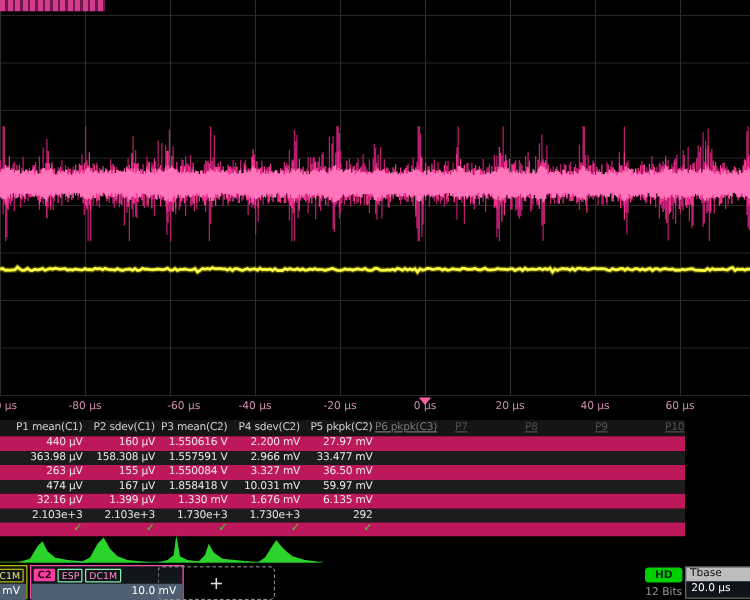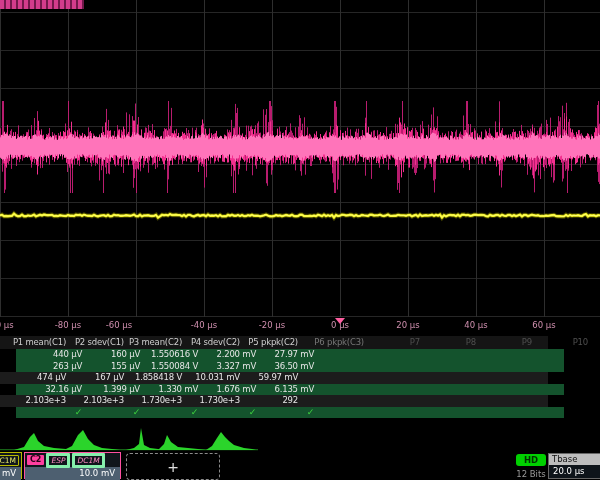--- a/index.html
+++ b/index.html
@@ -21,35 +21,35 @@
   #trigger-marker{position:absolute;left:335px;top:318px;width:0;height:0;
     border-left:5px solid transparent;border-right:5px solid transparent;border-top:6px solid #ff5fa2;}
   
   #measure-table{position:absolute;left:0;top:336px;width:600px;font-size:8.5px;letter-spacing:-0.2px;}
   .m-row{display:flex;height:11.5px;line-height:11.5px;width:548px;}
   .m-row.hdr{height:13px;line-height:13px;}
   .m-pad{width:10px;flex:none;}
   .m-cell{width:58px;flex:none;text-align:right;padding-right:2px;box-sizing:border-box;
           color:#e6e6e6;white-space:nowrap;overflow:hidden;}
   .m-head{color:#cfcfcf;}
-  .m-dim{flex:none;text-align:right;white-space:nowrap;overflow:hidden;}
+  .m-dim{flex:none;text-align:left;white-space:nowrap;overflow:hidden;text-decoration:underline;}
   .m-check{color:#3ed43e;font-weight:bold;font-size:9px;}
-  .bg-a{background:#14532d;margin-left:16px;} .bg-b{background:#1c1c1c;} .bg-h{background:#151515;}
+  .bg-a{background:#be185d;} .bg-b{background:#1c1c1c;} .bg-h{background:#151515;}
   
   #histicon-svg{position:absolute;left:0;top:425px;}
   
   #bottom-strip{position:absolute;left:0;top:452px;width:600px;height:28px;}
   .desc-box{position:absolute;top:0;height:27px;box-sizing:border-box;background:#10161c;}
   #c1-box{left:-70px;width:92px;border:1px solid #b7ba00;}
-  #c2-box{left:24px;width:97px;border:1px solid #ff4fa0;}
+  #c2-box{left:24px;width:123px;border:1px solid #ff4fa0;}
   .desc-head{display:flex;align-items:center;height:12px;gap:2px;padding:1px 2px;}
   .chan-badge{font-size:8px;font-weight:bold;padding:0 3px;height:10px;line-height:10px;border-radius:1px;}
   .c2-chan{background:#ff3f9f;color:#2a0017;}
   .pill{font-size:7.5px;height:9px;line-height:9px;padding:0 2px;border-radius:1px;}
-  .pill-pink{border:3px solid #86efac;color:#ff8ec4;font-style:italic;}
+  .pill-pink{border:1px solid #86efac;color:#ff8ec4;}
   .pill-yellow{border:1px solid #b7ba00;color:#e6e96a;}
   .desc-val{height:13px;line-height:13px;background:#4d5f70;color:#fff;font-size:8.5px;
             text-align:right;padding-right:5px;}
   #add-box{position:absolute;left:126px;top:1px;width:92px;height:25px;border:1px dashed #8a8a8a;
            border-radius:4px;color:#e0e0e0;font-size:14px;display:flex;align-items:center;justify-content:center;}
   #hd-button{position:absolute;left:516px;top:2px;width:30px;height:12px;background:#00d000;
              border-radius:3px;color:#003300;font-size:8.5px;font-weight:bold;text-align:center;line-height:12px;}
   #hd-sub{position:absolute;left:510px;top:17px;width:42px;text-align:center;color:#9a9a9a;font-size:8.5px;}
   #tbase-box{position:absolute;left:548px;top:1px;width:60px;height:26px;background:#0e141a;border:1px solid #666;box-sizing:border-box;}
   #tbase-head{height:11px;line-height:11px;background:#bdbdbd;color:#111;font-size:8.5px;padding-left:3px;}
@@ -68,21 +68,21 @@
         <path d="M0 215.5L0 215.4L2 214.8L4 216.2L6 216.0L8 216.2L10 216.0L12 215.9L14 213.7L16 215.4L18 216.3L20 216.0L22 214.7L24 216.2L26 216.3L28 215.4L30 215.9L32 215.6L34 214.7L36 216.3L38 215.5L40 214.8L42 215.4L44 214.6L46 215.0L48 215.3L50 215.1L52 214.9L54 216.1L56 215.7L58 216.1L60 215.3L62 215.6L64 215.9L66 216.0L68 215.0L70 215.7L72 215.6L74 216.0L76 214.7L78 215.1L80 214.8L82 215.8L84 214.7L86 215.4L88 215.7L90 215.7L92 216.1L94 214.9L96 215.8L98 216.4L100 215.7L102 215.4L104 215.3L106 216.2L108 214.9L110 216.3L112 216.1L114 214.8L116 215.4L118 215.2L120 215.7L122 215.8L124 215.6L126 215.2L128 215.5L130 215.8L132 215.4L134 214.6L136 216.1L138 216.2L140 214.8L142 216.4L144 215.5L146 215.5L148 215.3L150 215.7L152 216.0L154 215.9L156 214.9L158 217.6L160 216.3L162 214.9L164 215.3L166 214.9L168 215.4L170 214.1L172 215.0L174 215.0L176 214.8L178 215.1L180 215.1L182 216.1L184 214.9L186 216.4L188 214.9L190 214.9L192 215.8L194 216.4L196 215.5L198 214.9L200 215.9L202 215.3L204 215.1L206 216.2L208 214.6L210 215.8L212 215.5L214 215.7L216 215.2L218 216.4L220 215.0L222 216.4L224 216.3L226 216.3L228 214.9L230 215.7L232 214.9L234 215.7L236 215.8L238 215.0L240 216.0L242 215.1L244 216.1L246 216.0L248 215.2L250 215.7L252 214.9L254 215.8L256 215.6L258 215.7L260 216.3L262 215.8L264 215.3L266 214.7L268 215.6L270 216.3L272 216.4L274 216.0L276 215.1L278 215.7L280 215.4L282 216.2L284 215.6L286 215.0L288 215.5L290 215.7L292 214.8L294 216.0L296 216.3L298 216.0L300 214.7L302 214.8L304 216.0L306 216.1L308 216.1L310 215.8L312 216.1L314 215.5L316 216.2L318 214.7L320 215.3L322 216.2L324 214.8L326 216.1L328 215.2L330 216.0L332 215.0L334 217.6L336 215.1L338 216.1L340 215.7L342 214.7L344 214.9L346 215.5L348 215.3L350 214.8L352 215.0L354 216.1L356 215.1L358 216.1L360 215.9L362 215.0L364 215.4L366 215.6L368 215.9L370 214.7L372 214.8L374 215.5L376 215.4L378 215.4L380 214.7L382 215.6L384 216.0L386 215.4L388 214.6L390 215.8L392 215.9L394 215.8L396 215.7L398 214.9L400 215.3L402 215.4L404 215.4L406 215.8L408 215.1L410 215.0L412 216.4L414 215.5L416 214.9L418 216.4L420 214.6L422 215.9L424 215.5L426 215.3L428 215.6L430 215.3L432 214.8L434 215.8L436 214.9L438 215.6L440 214.6L442 217.6L444 215.3L446 216.3L448 215.4L450 214.9L452 215.2L454 215.1L456 216.1L458 214.7L460 216.3L462 214.7L464 214.6L466 215.3L468 214.9L470 215.7L472 215.5L474 214.8L476 214.7L478 215.1L480 215.0L482 215.0L484 215.1L486 216.1L488 216.4L490 214.9L492 215.7L494 215.7L496 215.0L498 214.9L500 216.1L502 214.8L504 215.7L506 216.0L508 215.0L510 215.0L512 216.1L514 215.1L516 216.1L518 215.4L520 214.7L522 216.4L524 215.0L526 215.0L528 216.1L530 215.3L532 214.8L534 215.3L536 215.6L538 215.2L540 216.1L542 216.0L544 216.1L546 215.5L548 215.9L550 215.5L552 215.2L554 215.0L556 216.1L558 216.2L560 216.2L562 216.4L564 216.4L566 214.9L568 216.2L570 215.0L572 215.8L574 215.4L576 215.6L578 215.3L580 215.7L582 216.0L584 214.7L586 214.1L588 216.4L590 215.3L592 215.5L594 215.3L596 216.1L598 215.3L600 215.4" stroke="#8a8a00" stroke-width="4.5" opacity="0.45" fill="none"></path>
         <path d="M0 215.5L0 215.4L2 214.8L4 216.2L6 216.0L8 216.2L10 216.0L12 215.9L14 213.7L16 215.4L18 216.3L20 216.0L22 214.7L24 216.2L26 216.3L28 215.4L30 215.9L32 215.6L34 214.7L36 216.3L38 215.5L40 214.8L42 215.4L44 214.6L46 215.0L48 215.3L50 215.1L52 214.9L54 216.1L56 215.7L58 216.1L60 215.3L62 215.6L64 215.9L66 216.0L68 215.0L70 215.7L72 215.6L74 216.0L76 214.7L78 215.1L80 214.8L82 215.8L84 214.7L86 215.4L88 215.7L90 215.7L92 216.1L94 214.9L96 215.8L98 216.4L100 215.7L102 215.4L104 215.3L106 216.2L108 214.9L110 216.3L112 216.1L114 214.8L116 215.4L118 215.2L120 215.7L122 215.8L124 215.6L126 215.2L128 215.5L130 215.8L132 215.4L134 214.6L136 216.1L138 216.2L140 214.8L142 216.4L144 215.5L146 215.5L148 215.3L150 215.7L152 216.0L154 215.9L156 214.9L158 217.6L160 216.3L162 214.9L164 215.3L166 214.9L168 215.4L170 214.1L172 215.0L174 215.0L176 214.8L178 215.1L180 215.1L182 216.1L184 214.9L186 216.4L188 214.9L190 214.9L192 215.8L194 216.4L196 215.5L198 214.9L200 215.9L202 215.3L204 215.1L206 216.2L208 214.6L210 215.8L212 215.5L214 215.7L216 215.2L218 216.4L220 215.0L222 216.4L224 216.3L226 216.3L228 214.9L230 215.7L232 214.9L234 215.7L236 215.8L238 215.0L240 216.0L242 215.1L244 216.1L246 216.0L248 215.2L250 215.7L252 214.9L254 215.8L256 215.6L258 215.7L260 216.3L262 215.8L264 215.3L266 214.7L268 215.6L270 216.3L272 216.4L274 216.0L276 215.1L278 215.7L280 215.4L282 216.2L284 215.6L286 215.0L288 215.5L290 215.7L292 214.8L294 216.0L296 216.3L298 216.0L300 214.7L302 214.8L304 216.0L306 216.1L308 216.1L310 215.8L312 216.1L314 215.5L316 216.2L318 214.7L320 215.3L322 216.2L324 214.8L326 216.1L328 215.2L330 216.0L332 215.0L334 217.6L336 215.1L338 216.1L340 215.7L342 214.7L344 214.9L346 215.5L348 215.3L350 214.8L352 215.0L354 216.1L356 215.1L358 216.1L360 215.9L362 215.0L364 215.4L366 215.6L368 215.9L370 214.7L372 214.8L374 215.5L376 215.4L378 215.4L380 214.7L382 215.6L384 216.0L386 215.4L388 214.6L390 215.8L392 215.9L394 215.8L396 215.7L398 214.9L400 215.3L402 215.4L404 215.4L406 215.8L408 215.1L410 215.0L412 216.4L414 215.5L416 214.9L418 216.4L420 214.6L422 215.9L424 215.5L426 215.3L428 215.6L430 215.3L432 214.8L434 215.8L436 214.9L438 215.6L440 214.6L442 217.6L444 215.3L446 216.3L448 215.4L450 214.9L452 215.2L454 215.1L456 216.1L458 214.7L460 216.3L462 214.7L464 214.6L466 215.3L468 214.9L470 215.7L472 215.5L474 214.8L476 214.7L478 215.1L480 215.0L482 215.0L484 215.1L486 216.1L488 216.4L490 214.9L492 215.7L494 215.7L496 215.0L498 214.9L500 216.1L502 214.8L504 215.7L506 216.0L508 215.0L510 215.0L512 216.1L514 215.1L516 216.1L518 215.4L520 214.7L522 216.4L524 215.0L526 215.0L528 216.1L530 215.3L532 214.8L534 215.3L536 215.6L538 215.2L540 216.1L542 216.0L544 216.1L546 215.5L548 215.9L550 215.5L552 215.2L554 215.0L556 216.1L558 216.2L560 216.2L562 216.4L564 216.4L566 214.9L568 216.2L570 215.0L572 215.8L574 215.4L576 215.6L578 215.3L580 215.7L582 216.0L584 214.7L586 214.1L588 216.4L590 215.3L592 215.5L594 215.3L596 216.1L598 215.3L600 215.4" stroke="#f2f21e" stroke-width="2.4" opacity="1" fill="none"></path>
         <path d="M0 215.5L0 215.4L2 214.8L4 216.2L6 216.0L8 216.2L10 216.0L12 215.9L14 213.7L16 215.4L18 216.3L20 216.0L22 214.7L24 216.2L26 216.3L28 215.4L30 215.9L32 215.6L34 214.7L36 216.3L38 215.5L40 214.8L42 215.4L44 214.6L46 215.0L48 215.3L50 215.1L52 214.9L54 216.1L56 215.7L58 216.1L60 215.3L62 215.6L64 215.9L66 216.0L68 215.0L70 215.7L72 215.6L74 216.0L76 214.7L78 215.1L80 214.8L82 215.8L84 214.7L86 215.4L88 215.7L90 215.7L92 216.1L94 214.9L96 215.8L98 216.4L100 215.7L102 215.4L104 215.3L106 216.2L108 214.9L110 216.3L112 216.1L114 214.8L116 215.4L118 215.2L120 215.7L122 215.8L124 215.6L126 215.2L128 215.5L130 215.8L132 215.4L134 214.6L136 216.1L138 216.2L140 214.8L142 216.4L144 215.5L146 215.5L148 215.3L150 215.7L152 216.0L154 215.9L156 214.9L158 217.6L160 216.3L162 214.9L164 215.3L166 214.9L168 215.4L170 214.1L172 215.0L174 215.0L176 214.8L178 215.1L180 215.1L182 216.1L184 214.9L186 216.4L188 214.9L190 214.9L192 215.8L194 216.4L196 215.5L198 214.9L200 215.9L202 215.3L204 215.1L206 216.2L208 214.6L210 215.8L212 215.5L214 215.7L216 215.2L218 216.4L220 215.0L222 216.4L224 216.3L226 216.3L228 214.9L230 215.7L232 214.9L234 215.7L236 215.8L238 215.0L240 216.0L242 215.1L244 216.1L246 216.0L248 215.2L250 215.7L252 214.9L254 215.8L256 215.6L258 215.7L260 216.3L262 215.8L264 215.3L266 214.7L268 215.6L270 216.3L272 216.4L274 216.0L276 215.1L278 215.7L280 215.4L282 216.2L284 215.6L286 215.0L288 215.5L290 215.7L292 214.8L294 216.0L296 216.3L298 216.0L300 214.7L302 214.8L304 216.0L306 216.1L308 216.1L310 215.8L312 216.1L314 215.5L316 216.2L318 214.7L320 215.3L322 216.2L324 214.8L326 216.1L328 215.2L330 216.0L332 215.0L334 217.6L336 215.1L338 216.1L340 215.7L342 214.7L344 214.9L346 215.5L348 215.3L350 214.8L352 215.0L354 216.1L356 215.1L358 216.1L360 215.9L362 215.0L364 215.4L366 215.6L368 215.9L370 214.7L372 214.8L374 215.5L376 215.4L378 215.4L380 214.7L382 215.6L384 216.0L386 215.4L388 214.6L390 215.8L392 215.9L394 215.8L396 215.7L398 214.9L400 215.3L402 215.4L404 215.4L406 215.8L408 215.1L410 215.0L412 216.4L414 215.5L416 214.9L418 216.4L420 214.6L422 215.9L424 215.5L426 215.3L428 215.6L430 215.3L432 214.8L434 215.8L436 214.9L438 215.6L440 214.6L442 217.6L444 215.3L446 216.3L448 215.4L450 214.9L452 215.2L454 215.1L456 216.1L458 214.7L460 216.3L462 214.7L464 214.6L466 215.3L468 214.9L470 215.7L472 215.5L474 214.8L476 214.7L478 215.1L480 215.0L482 215.0L484 215.1L486 216.1L488 216.4L490 214.9L492 215.7L494 215.7L496 215.0L498 214.9L500 216.1L502 214.8L504 215.7L506 216.0L508 215.0L510 215.0L512 216.1L514 215.1L516 216.1L518 215.4L520 214.7L522 216.4L524 215.0L526 215.0L528 216.1L530 215.3L532 214.8L534 215.3L536 215.6L538 215.2L540 216.1L542 216.0L544 216.1L546 215.5L548 215.9L550 215.5L552 215.2L554 215.0L556 216.1L558 216.2L560 216.2L562 216.4L564 216.4L566 214.9L568 216.2L570 215.0L572 215.8L574 215.4L576 215.6L578 215.3L580 215.7L582 216.0L584 214.7L586 214.1L588 216.4L590 215.3L592 215.5L594 215.3L596 216.1L598 215.3L600 215.4" stroke="#ffff7a" stroke-width="1" opacity="0.9" fill="none"></path>
       </svg>
     <div id="cropped-label"></div>
   </div>
 
   <div id="axis-strip">
       <div class="tick-label" style="left: 2px;">00 µs</div>
       <div class="tick-label" style="left: 68px;">-80 µs</div>
-      <div class="tick-label" style="left: 119px;">-60 µs</div>
+      <div class="tick-label" style="left: 147px;">-60 µs</div>
       <div class="tick-label" style="left: 204px;">-40 µs</div>
       <div class="tick-label" style="left: 272px; text-align: center;">-20 µs</div>
       <div class="tick-label" style="left: 340px;">0 µs</div>
       <div class="tick-label" style="left: 408px;">20 µs</div>
       <div class="tick-label" style="left: 476px;">40 µs</div>
       <div class="tick-label" style="left: 544px;">60 µs</div>
     </div>
   <div id="trigger-marker"></div>
 
   <div id="measure-table">
@@ -100,20 +100,28 @@
         <div class="m-dim" style="width: 56px; color: rgb(79, 79, 79);">P10</div>
       </div>
       <div class="m-row bg-a">
         <div class="m-pad"></div>
         <div class="m-cell">440 µV</div>
         <div class="m-cell">160 µV</div>
         <div class="m-cell">1.550616 V</div>
         <div class="m-cell">2.200 mV</div>
         <div class="m-cell">27.97 mV</div>
       </div>
+      <div class="m-row bg-b">
+        <div class="m-pad"></div>
+        <div class="m-cell">363.98 µV</div>
+        <div class="m-cell">158.308 µV</div>
+        <div class="m-cell">1.557591 V</div>
+        <div class="m-cell">2.966 mV</div>
+        <div class="m-cell">33.477 mV</div>
+      </div>
       <div class="m-row bg-a">
         <div class="m-pad"></div>
         <div class="m-cell">263 µV</div>
         <div class="m-cell">155 µV</div>
         <div class="m-cell">1.550084 V</div>
         <div class="m-cell">3.327 mV</div>
         <div class="m-cell">36.50 mV</div>
       </div>
       <div class="m-row bg-b">
         <div class="m-pad"></div>

